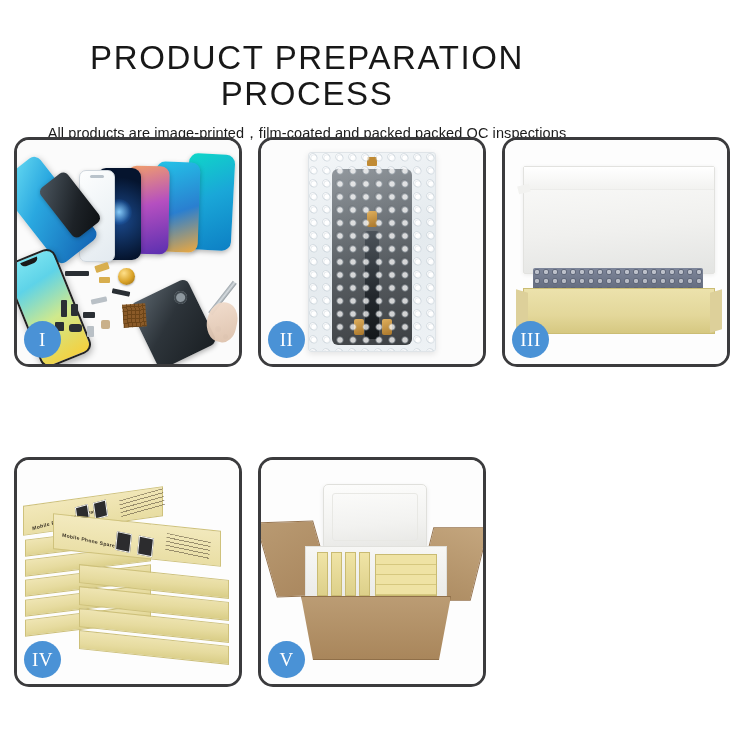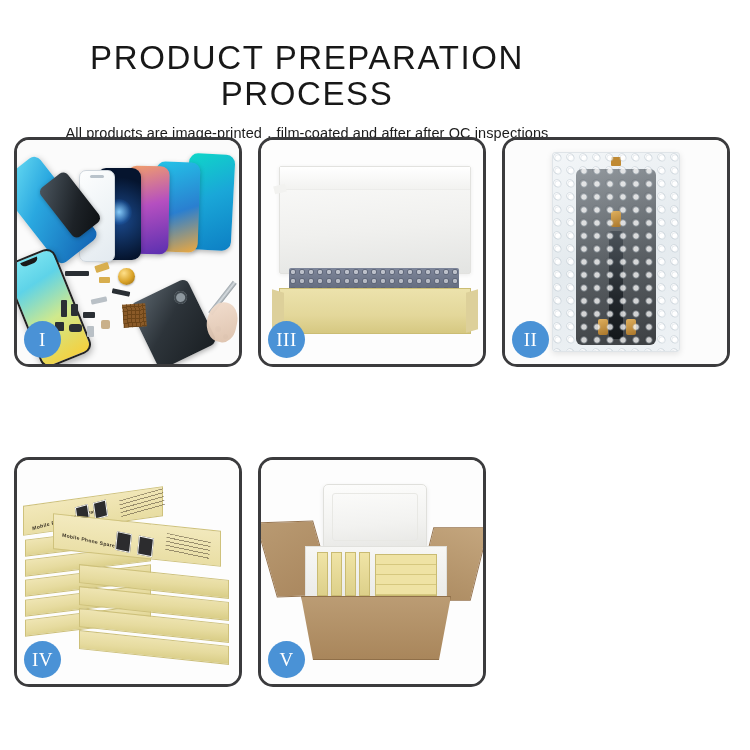--- a/index.html
+++ b/index.html
@@ -357,21 +357,21 @@
     background: rgba(130,102,68,.55);
   }
 </style>
 </head>
 <body>
 
 <div class="page">
 
   <div class="header">
     <div class="title">PRODUCT PREPARATION PROCESS</div>
-    <div class="subtitle">All products are image-printed，film-coated and after after QC inspections</div>
+    <div class="subtitle">All products are image-printed，film-coated and packed packed QC inspections</div>
   </div>
 
   <div class="grid">
 
     <div class="card">
       <div class="scene p1">
         <div class="ph ph-a"></div>
         <div class="ph ph-b"></div>
         <div class="ph ph-c"></div>
         <div class="ph ph-d"></div>
@@ -396,41 +396,41 @@
         <div class="prt" style="left:95px;top:150px;width:18px;height:5px;transform:rotate(12deg);"></div>
         <div class="prt lt" style="left:198px;top:186px;width:6px;height:6px;border-radius:50%;"></div>
         <div class="prt lt" style="left:206px;top:194px;width:5px;height:5px;border-radius:50%;"></div>
         <div class="driver"></div>
         <div class="hand"></div>
       </div>
       <div class="badge">I</div>
     </div>
 
     <div class="card">
-      <div class="scene p3">
-        <div class="lid3"></div>
-        <div class="wrap3"></div>
-        <div class="box3"></div>
-      </div>
-      <div class="badge">III</div>
-    </div>
-
-    <div class="card">
       <div class="scene p2">
         <div class="bubblebag">
           <div class="inner-part"></div>
           <div class="pin"></div>
           <div class="flex-strip"></div>
           <div class="conn c1"></div>
           <div class="conn c2"></div>
           <div class="conn c3"></div>
           <div class="bag-overlay"></div>
         </div>
       </div>
       <div class="badge">II</div>
+    </div>
+
+    <div class="card">
+      <div class="scene p3">
+        <div class="lid3"></div>
+        <div class="wrap3"></div>
+        <div class="box3"></div>
+      </div>
+      <div class="badge">III</div>
     </div>
 
     <div class="card">
       <div class="scene p4">
         <div class="stack">
           <div class="sbox sL sL5"></div>
           <div class="sbox sL sL4"></div>
           <div class="sbox sL sL3"></div>
           <div class="sbox sL sL2"></div>
           <div class="sbox sL sL1"></div>

